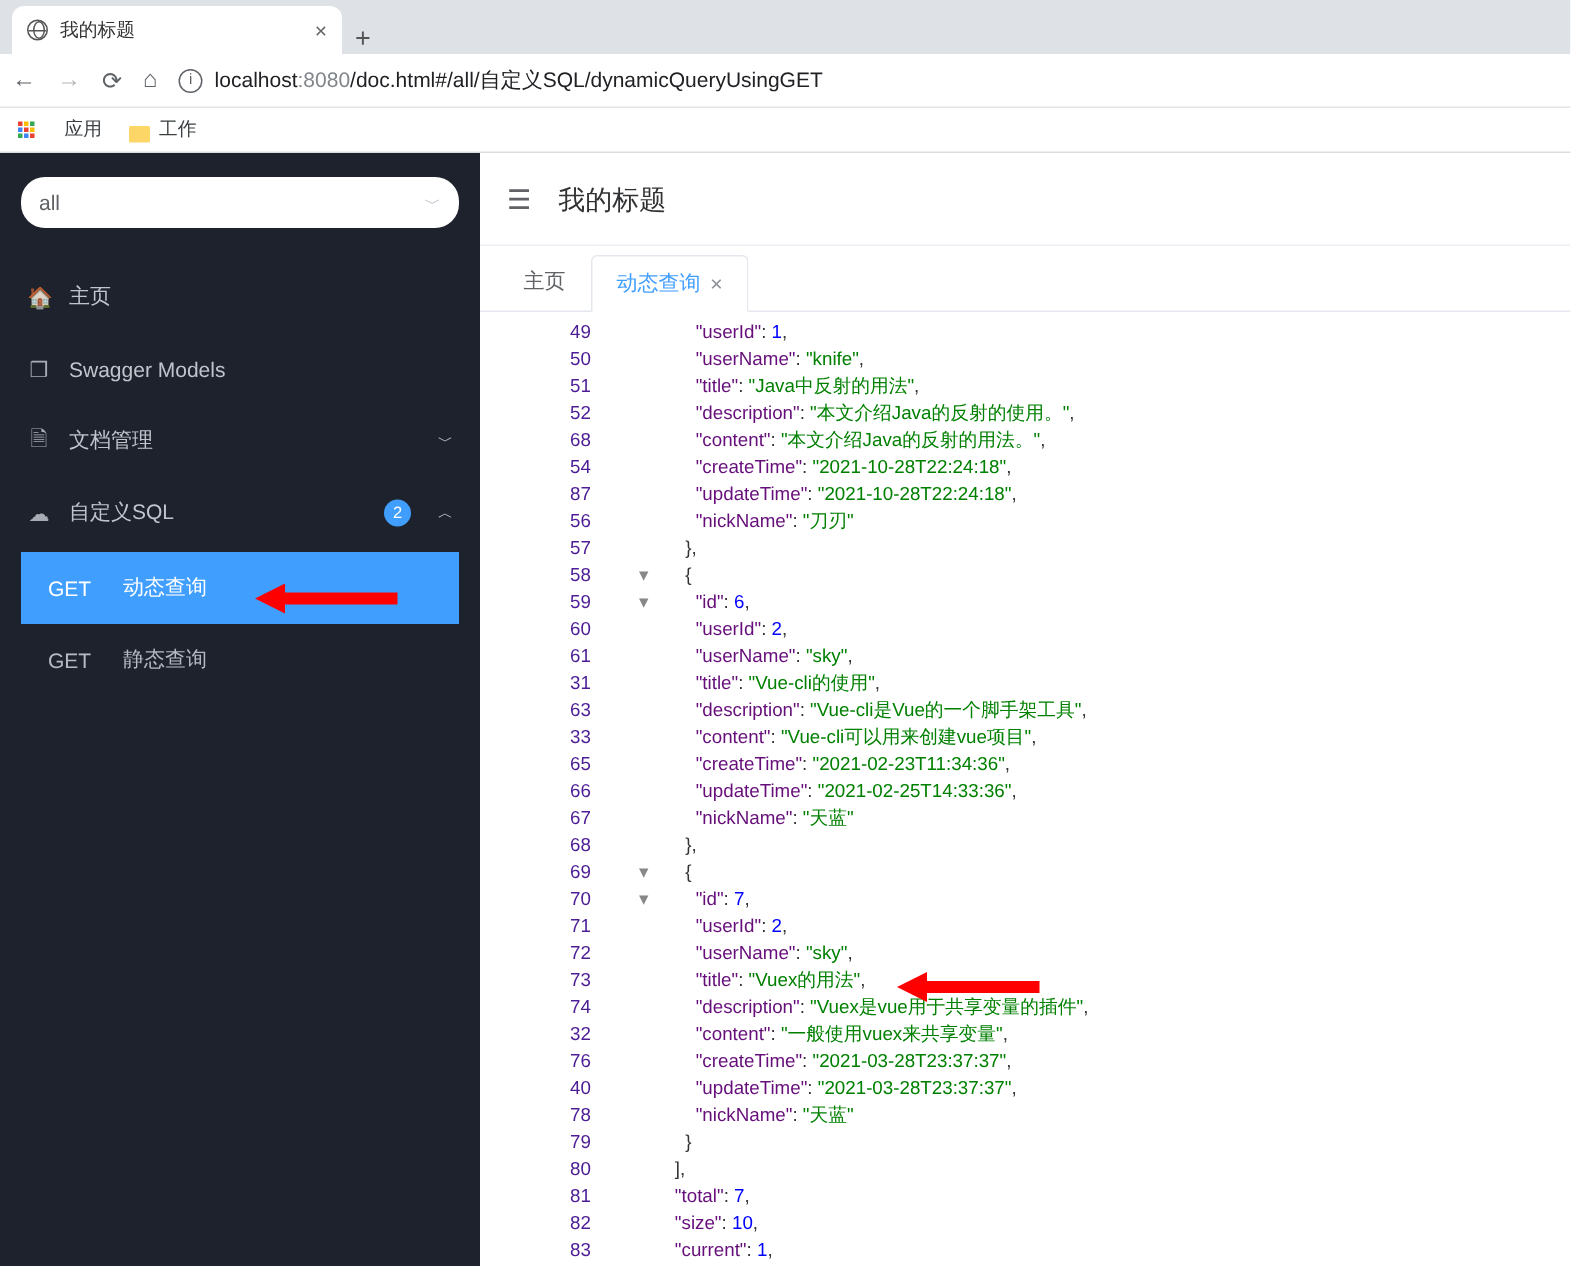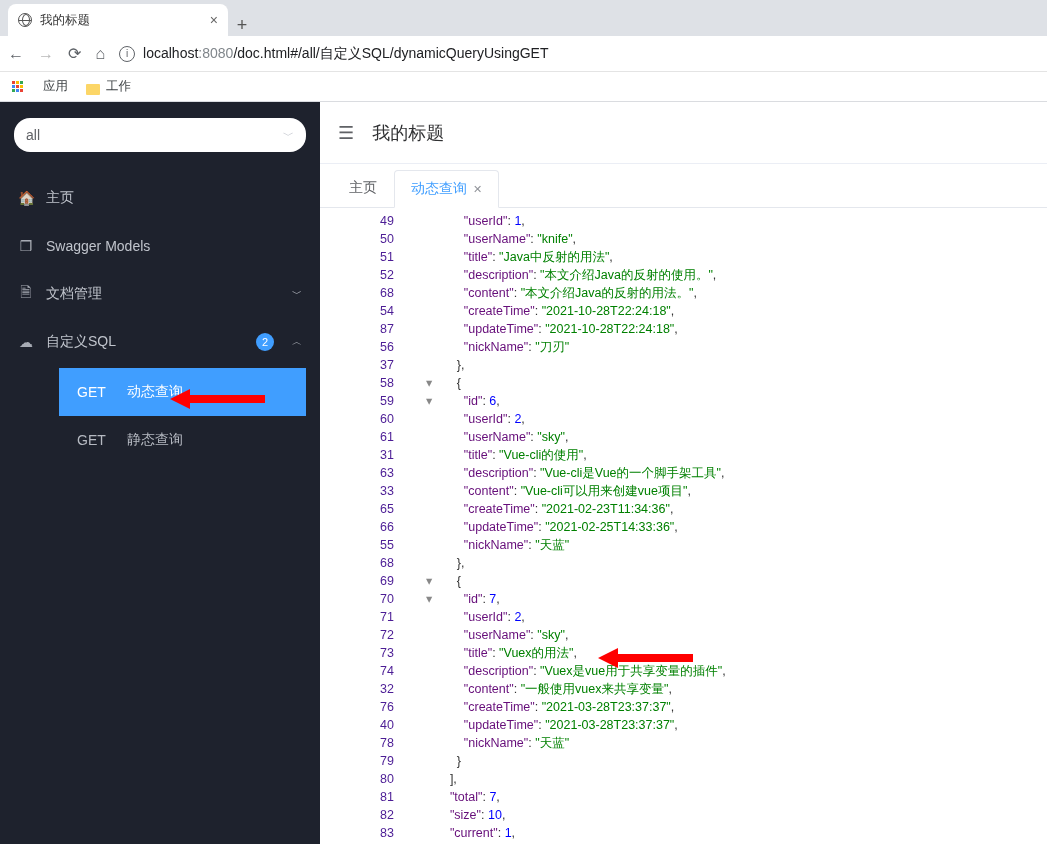--- a/index.html
+++ b/index.html
@@ -31,21 +31,21 @@
 .app { display: flex; height: calc(844px - 36px - 36px - 30px); }
 .sidebar { width: 320px; background: #1e222d; color: #c0c4cc; padding: 16px 14px 0; }
 .select-box { background: #fff; height: 34px; border-radius: 16px; display: flex; align-items: center; padding: 0 12px; color: #606266; font-size: 14px; justify-content: space-between; }
 .chev { font-size: 11px; color: #c0c4cc; }
 .menu { margin-top: 22px; }
 .menu-item { display: flex; align-items: center; gap: 12px; height: 48px; font-size: 14px; padding: 0 4px; }
 .menu-item .mi-icon { width: 16px; text-align: center; opacity: .85; }
 .menu-item .badge { margin-left: auto; background: #409eff; color: #fff; width: 18px; height: 18px; border-radius: 9px; font-size: 11px; display: flex; align-items: center; justify-content: center; }
 .menu-item .exp { margin-left: 6px; font-size: 10px; }
 .sub { margin-top: 2px; }
-.sub-item { display: flex; align-items: center; height: 48px; font-size: 14px; color: #b6bac2; padding-left: 4px; margin-left: 45px; }
+.sub-item { display: flex; align-items: center; height: 48px; font-size: 14px; color: #b6bac2; padding-left: 4px; }
 .sub-item .method { width: 64px; padding-left: 14px; }
 .sub-item.active { background: #409eff; color: #fff; }
 
 .main { flex: 1; background: #fff; display: flex; flex-direction: column; }
 .header { height: 62px; display: flex; align-items: center; gap: 18px; padding: 0 18px; border-bottom: 1px solid #ebeef5; }
 .collapse-icon { font-size: 18px; color: #606266; }
 .page-title { font-size: 18px; color: #303133; }
 .tabs-row { height: 44px; display: flex; align-items: flex-end; padding-left: 12px; border-bottom: 1px solid #e4e7ed; }
 .atab { height: 38px; padding: 0 16px; display: flex; align-items: center; font-size: 14px; color: #606266; border: 1px solid transparent; }
 .atab.active { color: #409eff; border: 1px solid #e4e7ed; border-bottom-color: #fff; background: #fff; border-radius: 4px 4px 0 0; position: relative; top: 1px; }
@@ -168,31 +168,31 @@
     <div class="code-area">
       <div class="gutter" id="gutter">
             <div class="ln">49</div>
             <div class="ln">50</div>
             <div class="ln">51</div>
             <div class="ln">52</div>
             <div class="ln">68</div>
             <div class="ln">54</div>
             <div class="ln">87</div>
             <div class="ln">56</div>
-            <div class="ln">37</div>
+            <div class="ln">57</div>
             <div class="ln">58</div>
             <div class="ln">59</div>
             <div class="ln">60</div>
             <div class="ln">61</div>
             <div class="ln">31</div>
             <div class="ln">63</div>
             <div class="ln">33</div>
             <div class="ln">65</div>
             <div class="ln">66</div>
-            <div class="ln">55</div>
+            <div class="ln">67</div>
             <div class="ln">68</div>
             <div class="ln">69</div>
             <div class="ln">70</div>
             <div class="ln">71</div>
             <div class="ln">72</div>
             <div class="ln">73</div>
             <div class="ln">74</div>
             <div class="ln">32</div>
             <div class="ln">76</div>
             <div class="ln">40</div>

